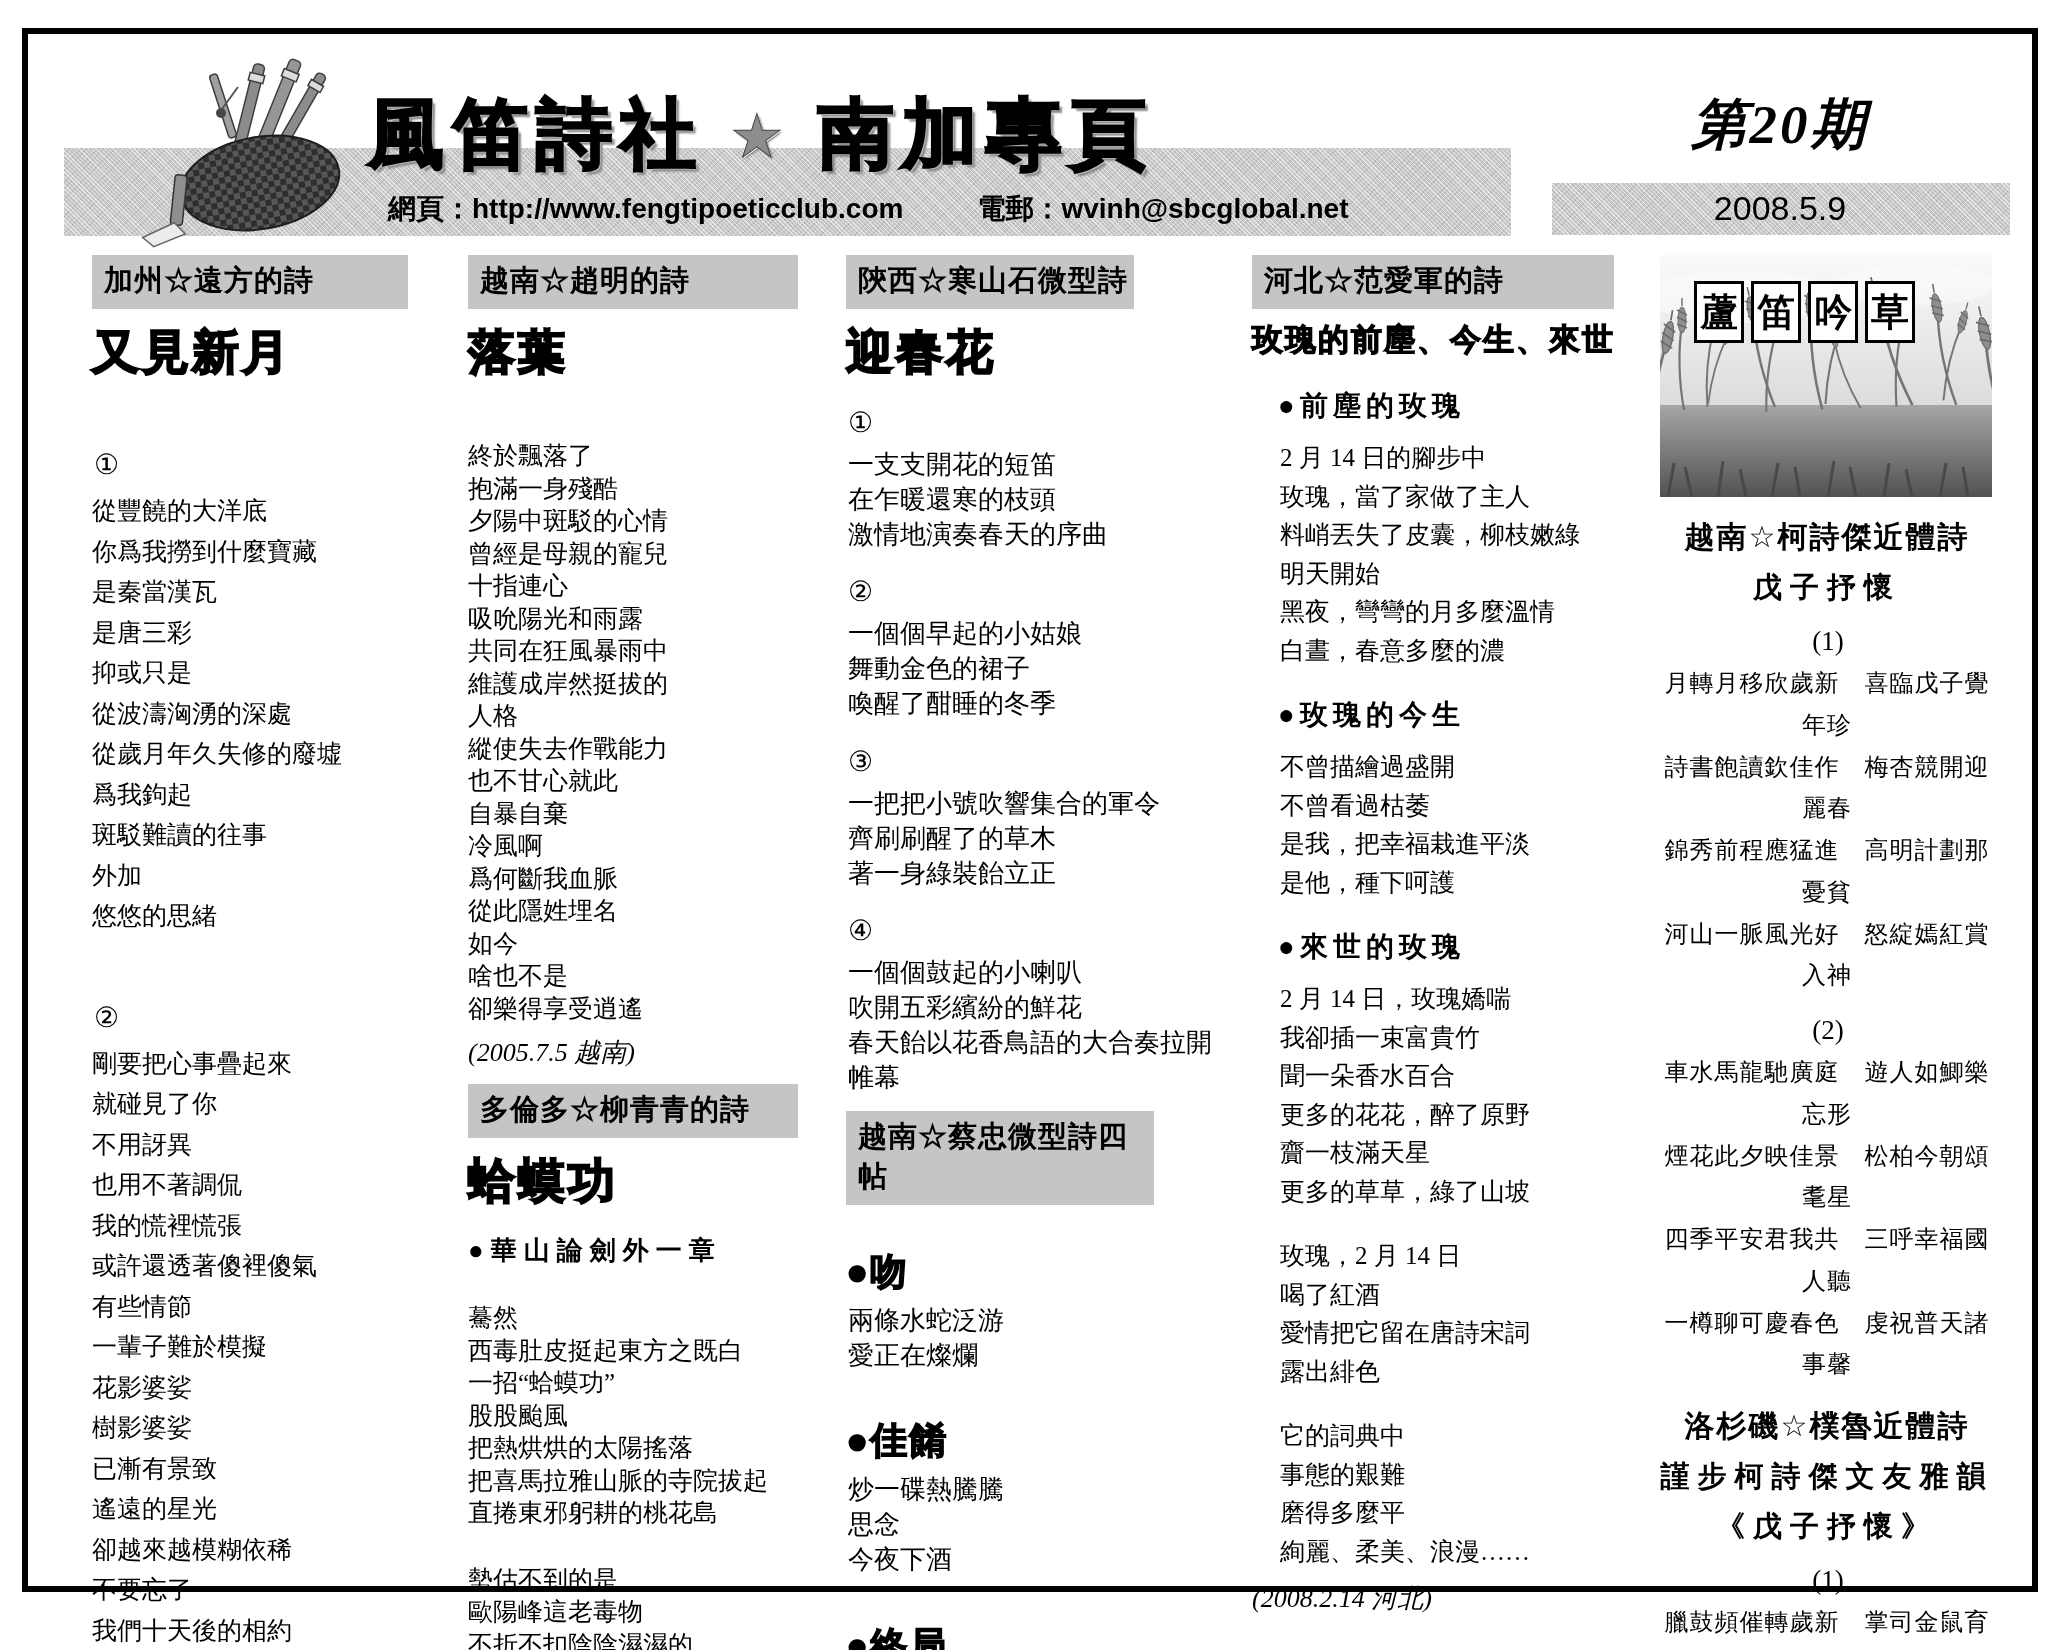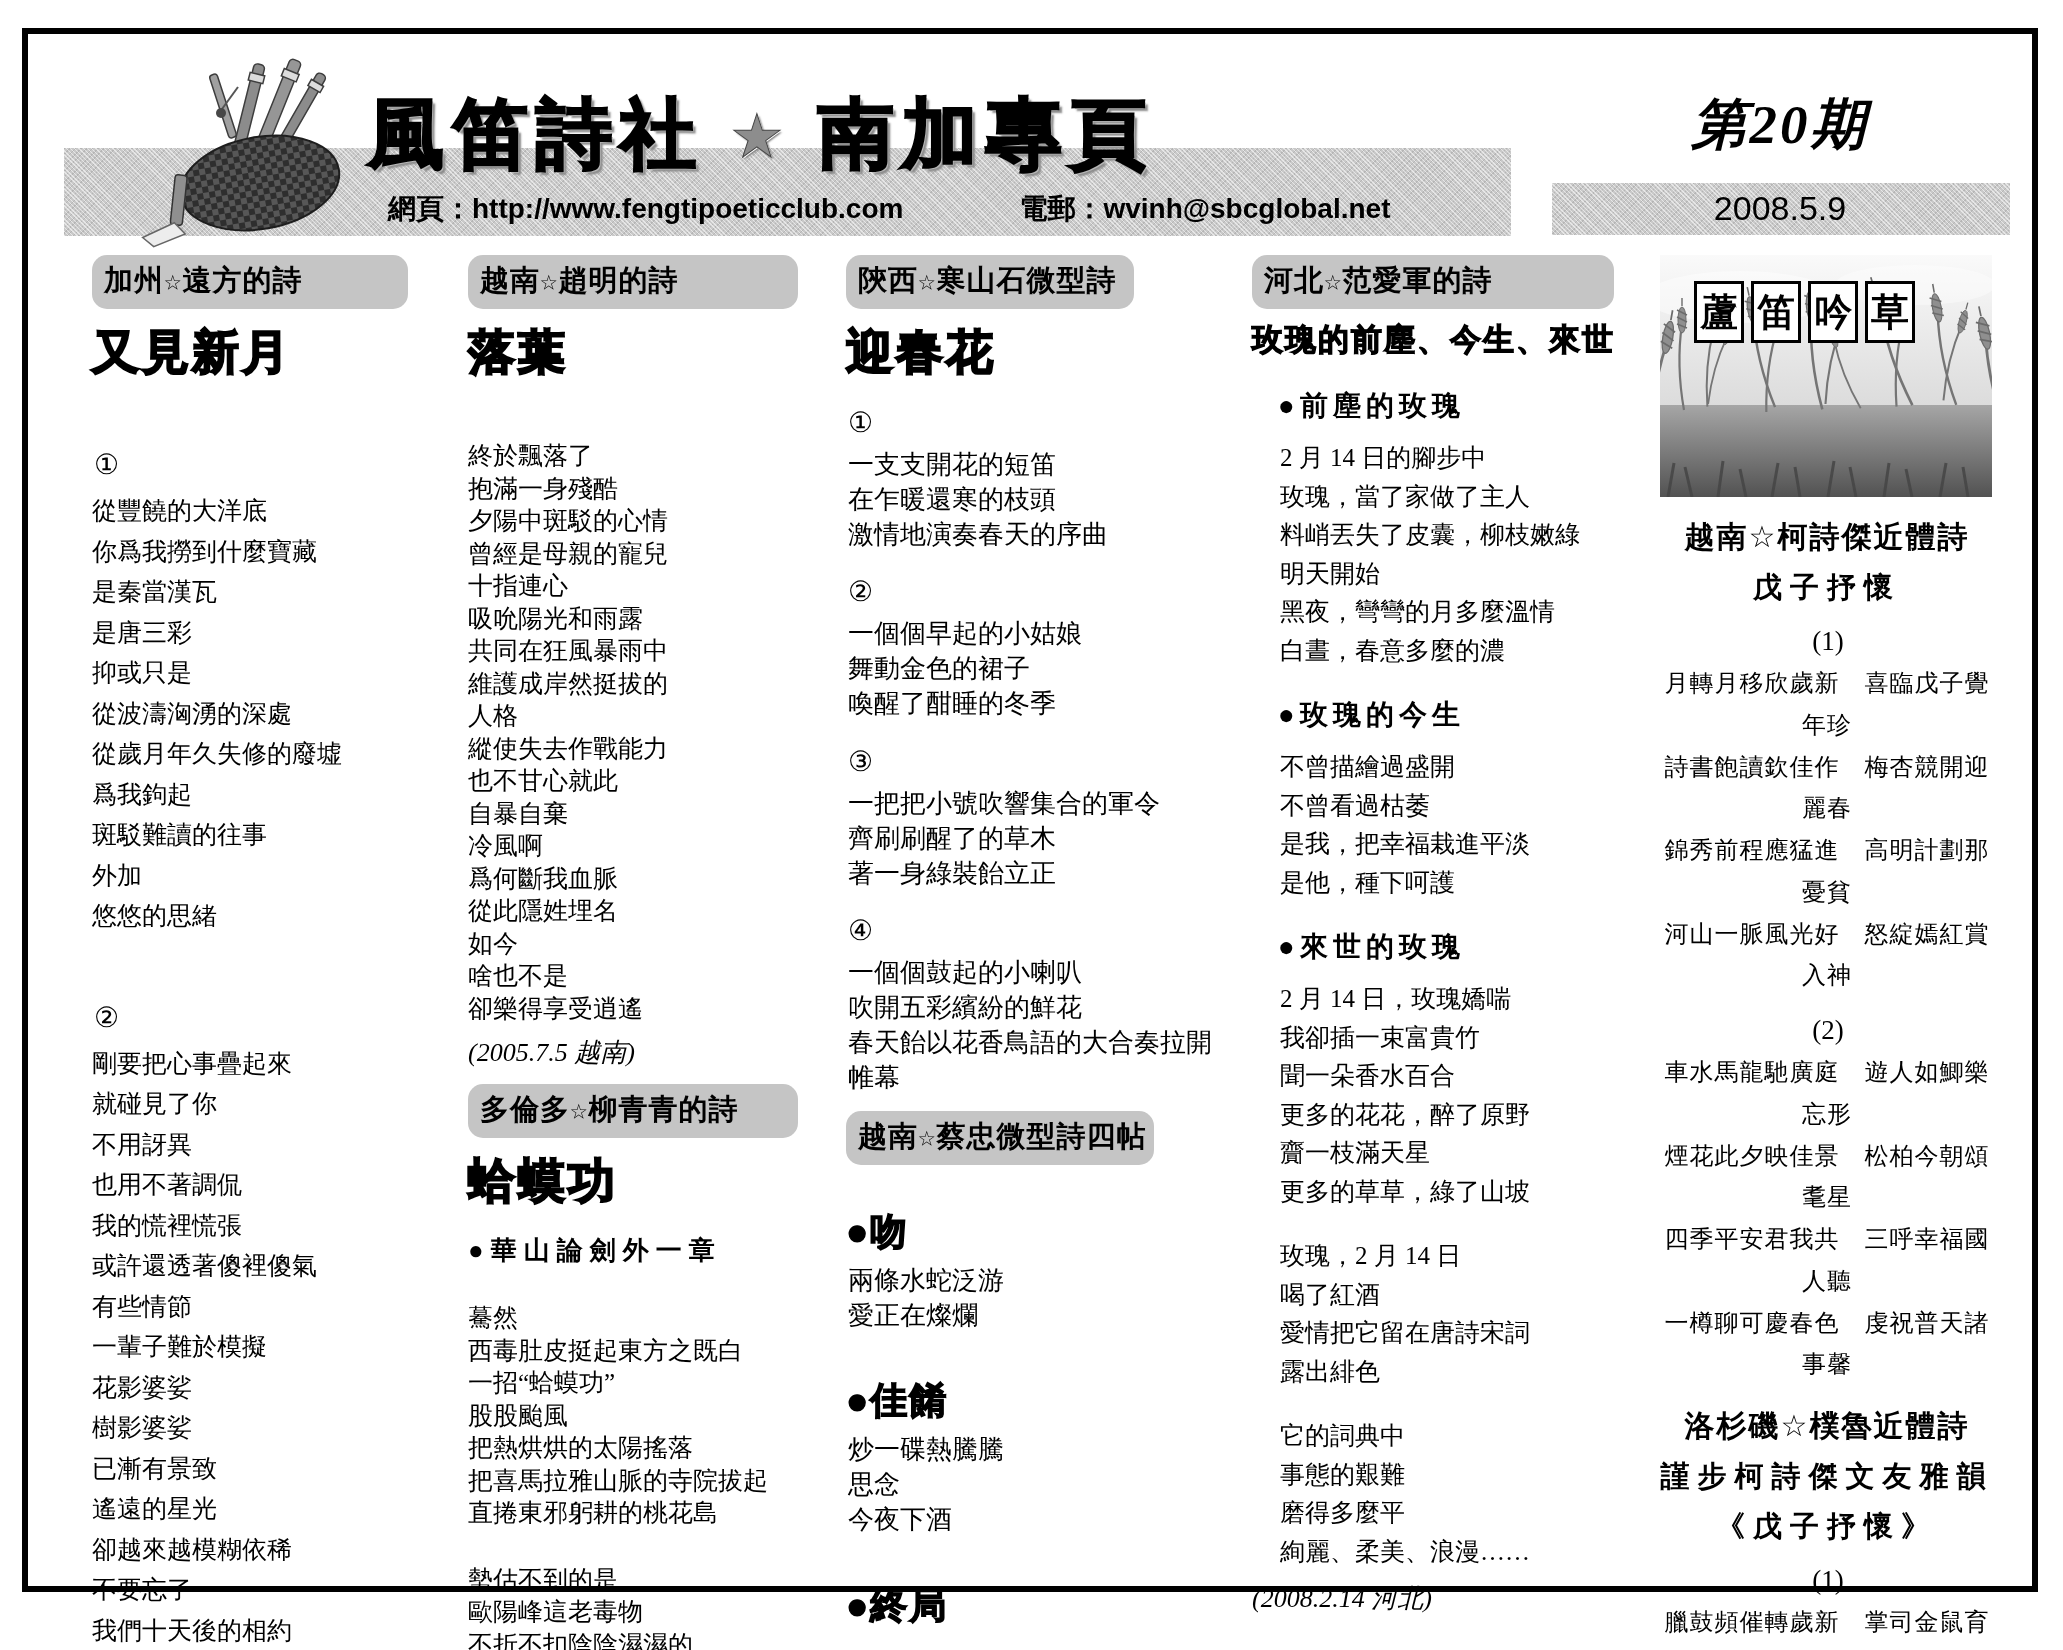--- a/index.html
+++ b/index.html
@@ -17,35 +17,35 @@
                         repeating-linear-gradient(135deg,rgba(0,0,0,.10) 0 1px,transparent 1px 4px);}
   #band-main{position:absolute;left:64px;top:148px;width:1447px;height:88px;z-index:1;}
   #band-issue{position:absolute;left:1552px;top:183px;width:458px;height:52px;z-index:1;}
   #bagpipe{position:absolute;left:88px;top:56px;width:300px;height:192px;z-index:2;}
   #masthead{position:absolute;left:368px;top:84px;z-index:3;display:flex;align-items:center;gap:26px;
             font-family:var(--sans);font-weight:900;font-size:76px;letter-spacing:8px;
             -webkit-text-stroke:2.5px #000;
             text-shadow:2px 2px 0 #b5b5b5,4px 4px 2px #8c8c8c;}
   #masthead .star{font-size:60px;color:#8d8d8d;-webkit-text-stroke:1px #444;
                   text-shadow:1px 1px 0 #fff,2px 2px 2px #777;}
-  #contact{position:absolute;left:388px;top:190px;z-index:3;display:flex;gap:116px;
+  #contact{position:absolute;left:388px;top:190px;z-index:3;display:flex;gap:74px;
            font-family:var(--sans);font-weight:600;font-size:28px;}
   #issue-no{position:absolute;left:1600px;top:88px;width:360px;text-align:center;z-index:3;
             font-family:var(--serif);font-style:italic;font-weight:900;font-size:55px;letter-spacing:3px;}
   #issue-date{position:absolute;left:1600px;top:189px;width:360px;text-align:center;z-index:3;
               font-family:var(--sans);font-size:34px;}
   .col{position:absolute;top:255px;z-index:2;}
   #col-0{left:92px;width:330px;}
   #col-1{left:468px;width:340px;}
   #col-2{left:846px;width:372px;}
   #col-3{left:1252px;width:372px;}
   #col-4{left:1660px;width:334px;}
   .section{margin-bottom:14px;}
-  .bar{background:var(--bar);font-family:Liberation Mono, monospace;font-weight:700;font-size:29px;
-       padding:6px 6px 8px 12px;box-sizing:border-box;letter-spacing:1px;border-radius:15px;}
+  .bar{background:var(--bar);font-family:Liberation Serif, serif;font-weight:700;font-size:29px;
+       padding:6px 6px 8px 12px;box-sizing:border-box;letter-spacing:1px;}
   #col-0 .bar{width:316px;}
   #col-1 .bar{width:330px;}
   #col-2 .section:nth-child(1) .bar{width:288px;}
   #col-2 .section:nth-child(2) .bar{width:308px;}
   #col-3 .bar{width:362px;}
   .title-xl{font-family:var(--sans);font-weight:900;font-size:47px;letter-spacing:3px;
             -webkit-text-stroke:2.2px #000;margin:12px 0 2px 0;}
   .title-lg{font-family:var(--sans);font-weight:900;font-size:31px;letter-spacing:2px;
             -webkit-text-stroke:1.2px #000;margin:10px 0 2px 0;}
   .b-sm{font-family:var(--serif);font-weight:700;font-size:26px;letter-spacing:7px;margin-top:20px;}

